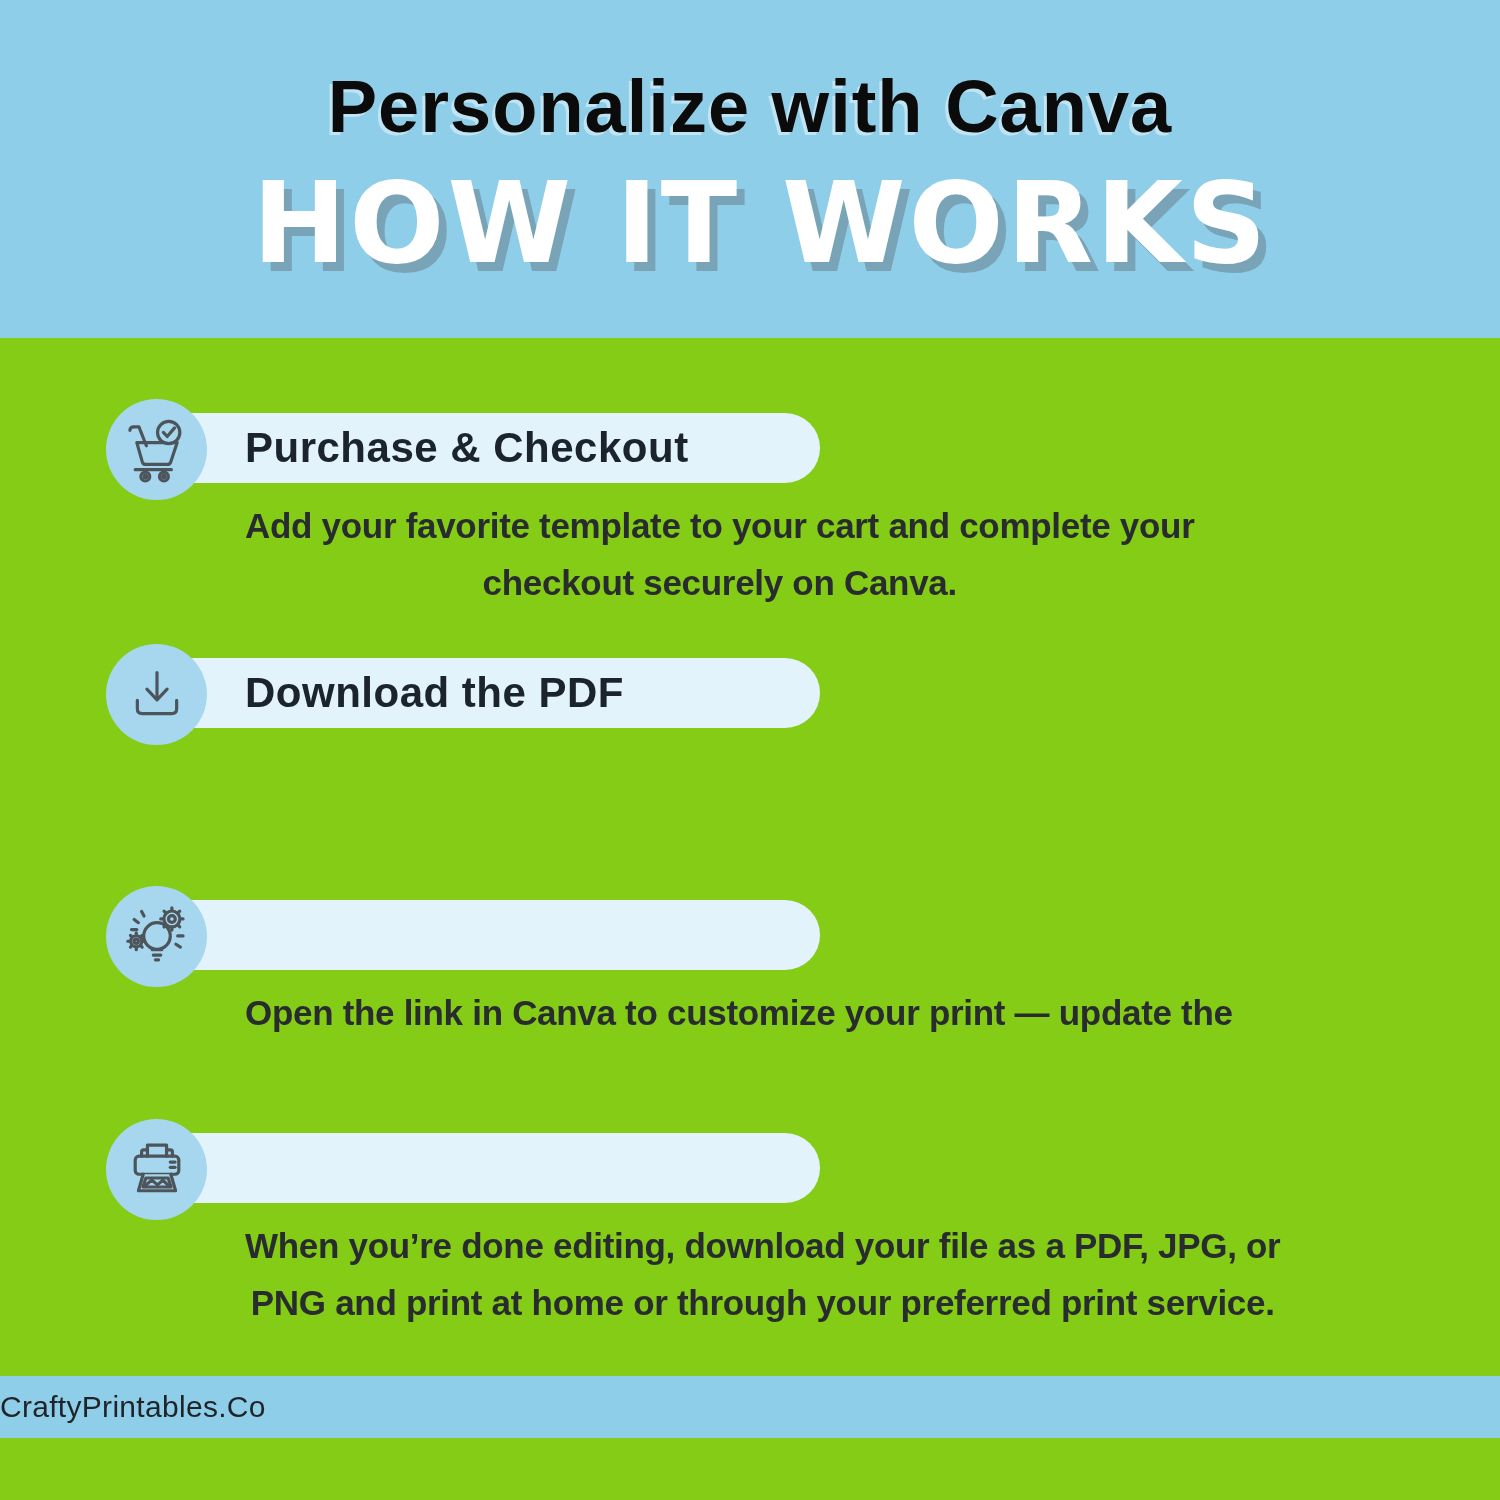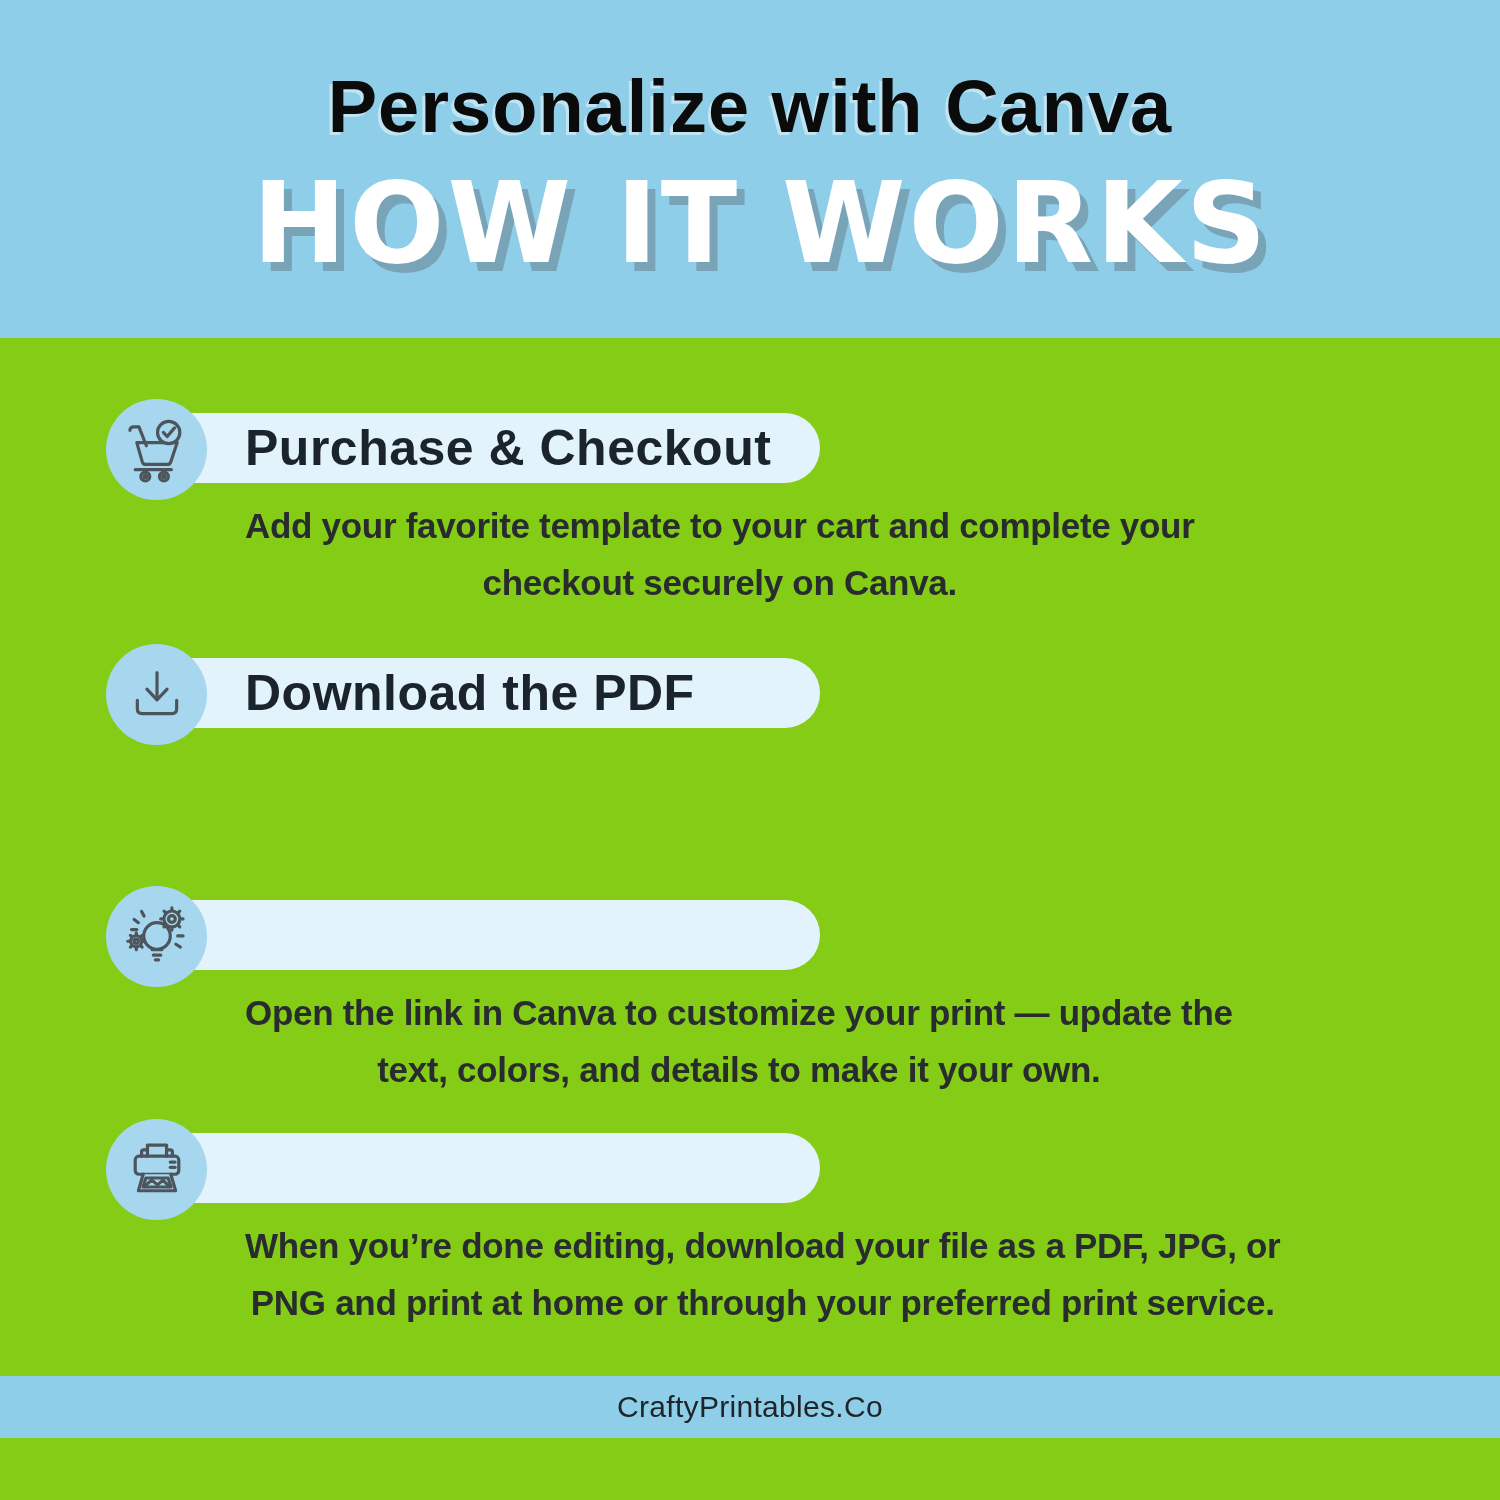--- a/index.html
+++ b/index.html
@@ -57,37 +57,37 @@
   .badge{
     position:absolute;left:106px;top:0;
     width:101px;height:101px;border-radius:50%;
     background:var(--badge-bg);
     display:flex;align-items:center;justify-content:center;
   }
   .badge svg{width:68px;height:68px;display:block;}
   .step-title{
     position:absolute;left:245px;top:14px;height:70px;
     line-height:70px;
-    font-weight:700;font-size:50px;letter-spacing:0.5px;
+    font-weight:700;font-size:42px;letter-spacing:0.5px;
     color:var(--title-text);
     white-space:nowrap;
   }
   .desc{
     position:absolute;left:245px;top:98px;
     font-weight:700;font-size:35px;line-height:57px;
     letter-spacing:-0.3px;
     color:var(--body-text);
     white-space:nowrap;
     text-align:center;
   }
   
   .footer{
     position:absolute;left:0;top:1376px;width:1500px;height:62px;
     background:var(--header-bg);
-    display:flex;align-items:center;justify-content:center;
+    display:flex;align-items:center;
   }
   .footer-brand{
     font-size:30px;font-weight:400;letter-spacing:0.3px;
     color:#1F2428;
   }
   .icon{stroke:var(--icon-stroke);fill:none;stroke-width:3;stroke-linecap:round;stroke-linejoin:round;}
 </style>
 </head>
 <body>
 
@@ -144,21 +144,21 @@
           <circle cx="46" cy="15" r="7.5" fill="var(--badge-bg)"></circle>
           <circle cx="46" cy="15" r="3.2"></circle>
         </g>
         <g>
           <path d="M12.5 28 V30.5 M12.5 41.5 V44 M4.5 36 H7 M18 36 H20.5 M7 30.5 L9 32.5 M16 39.5 L18 41.5 M7 41.5 L9 39.5 M16 32.5 L18 30.5"></path>
           <circle cx="12.5" cy="36" r="5.2" fill="var(--badge-bg)"></circle>
           <circle cx="12.5" cy="36" r="2"></circle>
         </g>
       </svg>
     </div>
-    <div class="desc"><span>Open the link in Canva to customize your print — update the</span><br><span>text, colors, and details to make it your own.</span></div>
+    <div class="desc"><span>Open the link in Canva to customize your print — update the</span><br></div>
   </div>
 
   <div class="step s4">
     <div class="pill"></div>
     <div class="badge">
       <svg class="icon" viewBox="0 0 64 64">
         <path d="M23 19 V8.5 H41 V19"></path>
         <path d="M22.5 13 H19.5 Q17.5 13 17.5 15 V19"></path>
         <path d="M41.5 13 H44.5 Q46.5 13 46.5 15 V19"></path>
         <rect x="11.5" y="19" width="41" height="17" rx="3.5"></rect>

